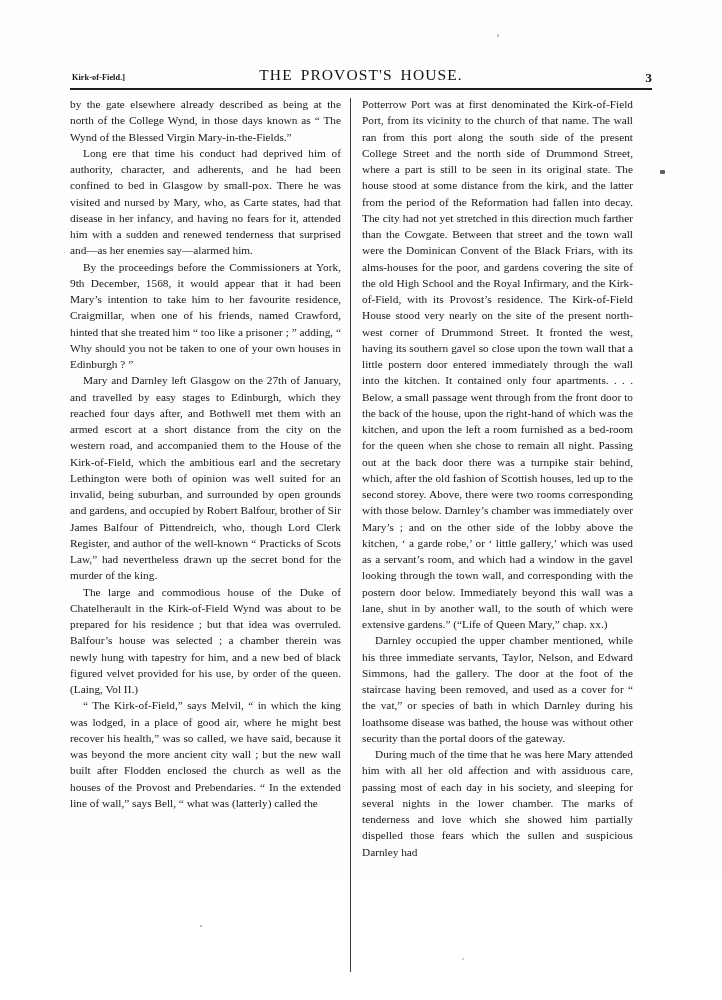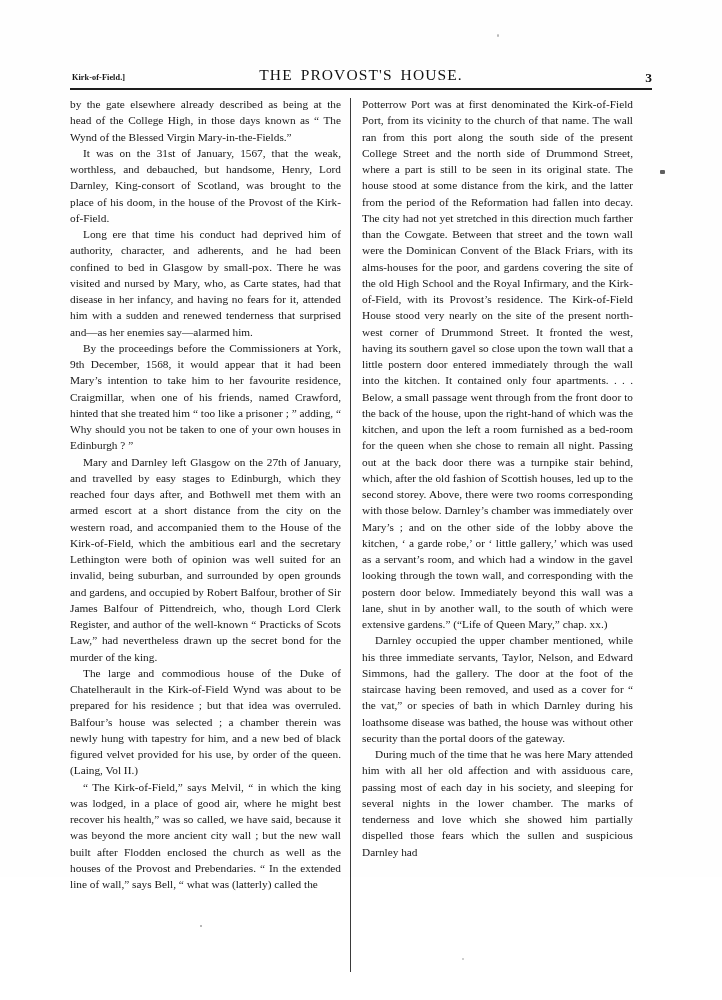--- a/index.html
+++ b/index.html
@@ -135,22 +135,21 @@
     <div class="running-head">
       <div class="head-left">Kirk-of-Field.]</div>
       <div class="head-center">THE PROVOST'S HOUSE.</div>
       <div class="head-right">3</div>
     </div>
     <div class="head-rule"></div>
 
     <div class="columns">
 
       <div class="col col-left">
-        <p class="noindent">by the gate elsewhere already described as being at the head of the College High, in those days known as “ The Wynd of the Blessed Virgin Mary-in-the-Fields.”</p>
-        <p>It was on the 31st of January, 1567, that the weak, worthless, and debauched, but handsome, Henry, Lord Darnley, King-consort of Scotland, was brought to the place of his doom, in the house of the Provost of the Kirk-of-Field.</p>
+        <p class="noindent">by the gate elsewhere already described as being at the north of the College Wynd, in those days known as “ The Wynd of the Blessed Virgin Mary-in-the-Fields.”</p>
         <p>Long ere that time his conduct had deprived him of authority, character, and adherents, and he had been confined to bed in Glasgow by small-pox. There he was visited and nursed by Mary, who, as Carte states, had that disease in her infancy, and having no fears for it, attended him with a sudden and renewed tenderness that surprised and—as her enemies say—alarmed him.</p>
         <p>By the proceedings before the Commissioners at York, 9th December, 1568, it would appear that it had been Mary’s intention to take him to her favourite residence, Craigmillar, when one of his friends, named Crawford, hinted that she treated him “ too like a prisoner ; ” adding, “ Why should you not be taken to one of your own houses in Edinburgh ? ”</p>
         <p>Mary and Darnley left Glasgow on the 27th of January, and travelled by easy stages to Edinburgh, which they reached four days after, and Bothwell met them with an armed escort at a short distance from the city on the western road, and accompanied them to the House of the Kirk-of-Field, which the ambitious earl and the secretary Lethington were both of opinion was well suited for an invalid, being suburban, and surrounded by open grounds and gardens, and occupied by Robert Balfour, brother of Sir James Balfour of Pittendreich, who, though Lord Clerk Register, and author of the well-known “ Practicks of Scots Law,” had nevertheless drawn up the secret bond for the murder of the king.</p>
         <p>The large and commodious house of the Duke of Chatelherault in the Kirk-of-Field Wynd was about to be prepared for his residence ; but that idea was overruled. Balfour’s house was selected ; a chamber therein was newly hung with tapestry for him, and a new bed of black figured velvet provided for his use, by order of the queen. (Laing, Vol II.)</p>
         <p>“ The Kirk-of-Field,” says Melvil, “ in which the king was lodged, in a place of good air, where he might best recover his health,” was so called, we have said, because it was beyond the more ancient city wall ; but the new wall built after Flodden enclosed the church as well as the houses of the Provost and Prebendaries. “ In the extended line of wall,” says Bell, “ what was (latterly) called the</p>
       </div>
 
       <div class="col-divider"></div>
 
       <div class="col col-right">

